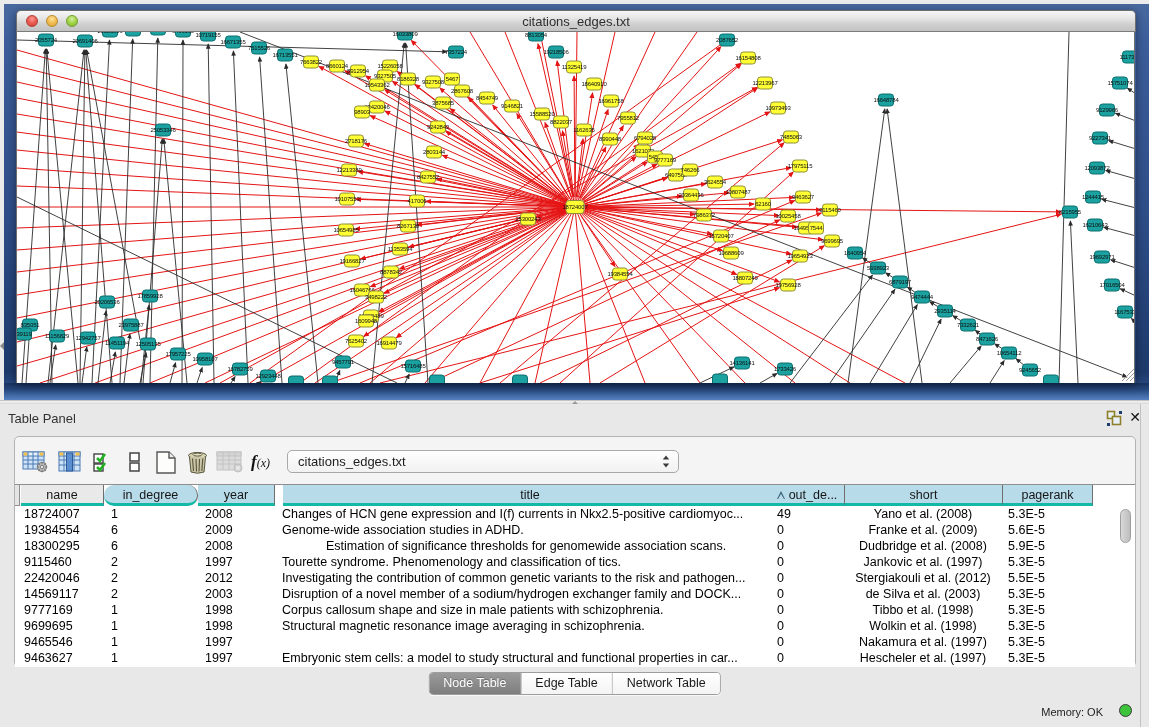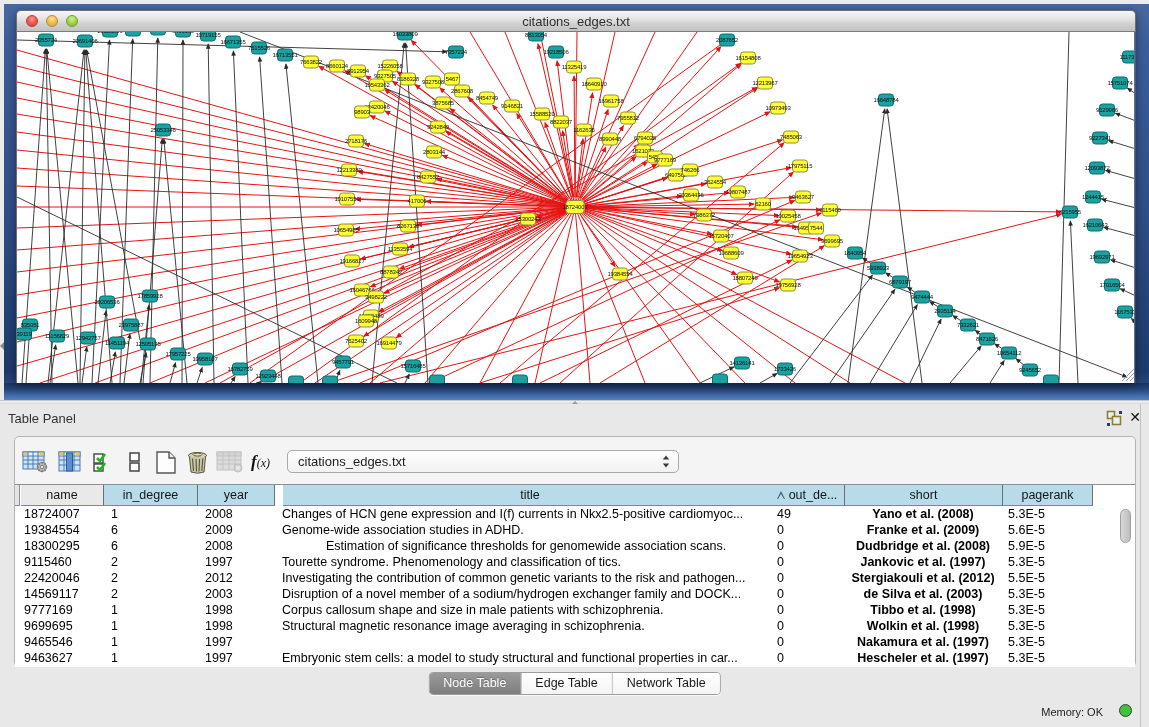--- a/index.html
+++ b/index.html
@@ -52,32 +52,32 @@
   .combo { position:absolute; left:272px; top:13px; width:392px; height:23px;
     background:linear-gradient(180deg,#ffffff,#f1f1f1); border:1px solid #a9a9a9; border-radius:5px; }
   .combo .cval { position:absolute; left:10px; top:3px; font-size:13px; color:#1d1d1d; }
   .combo .steppers { position:absolute; right:8px; top:4px; }
 
   
   .tview { position:absolute; left:0px; top:47px; width:1120px; height:183px; background:#fff; overflow:hidden; border-top:1px solid #8f8f8f;}
   .thead { position:absolute; left:0; top:0; height:21px; width:100%; }
   .thead .gutter { position:absolute; left:0; top:0; width:5px; height:21px; background:#e4e4e4; border-right:1px solid #8f8f8f; border-bottom:1px solid #8f8f8f;}
   .hcell { position:absolute; top:0; height:21px; font-size:12.5px; color:#161616; text-align:center;
-    line-height:20px; border-right:1px solid #6e6e6e; border-bottom:1px solid #14b8a6; overflow:hidden; white-space:nowrap; }
+    line-height:20px; border-right:1px solid #6e6e6e; border-bottom:3px solid #14b8a6; overflow:hidden; white-space:nowrap; }
   .hcell.gray { background:#e9e9e9; }
   .hcell.blue { background:#b7dbe9; }
   .hcell .sort-tri { display:inline-block; width:0; height:0; border-left:4.5px solid transparent;
     border-right:4.5px solid transparent; border-bottom:8px solid #3b6578; position:relative; top:0px; margin-right:4px; }
   .hcell .sort-tri i{ position:absolute; left:-3px; top:2.5px; width:0; height:0;
     border-left:3px solid transparent; border-right:3px solid transparent; border-bottom:5px solid #b7dbe9; display:block;}
   .tbody { position:absolute; left:0; top:21px; width:100%; }
   .trow { position:absolute; left:0; height:16px; width:100%; background:#fff; }
   .tcell { position:absolute; top:0; height:16px; font-size:12.5px; color:#000; line-height:16px;
     white-space:nowrap; overflow:hidden; }
-  .tcell.center { text-align:center;font-weight:bold; }
+  .tcell.center { text-align:center; }
   .vscroll { position:absolute; right:3px; top:24px; width:12px; height:156px; }
   .vscroll .thumb { position:absolute; left:0; top:0px; width:11px; height:34px; border-radius:5.5px;
     background:linear-gradient(90deg,#d8d8d8,#bdbdbd); border:1px solid #9f9f9f; }
 
   
   .tabbar { position:absolute; left:0; top:268px; width:100%; height:24px; }
   .seg { position:absolute; top:0; height:23px; display:flex; left:50%; transform:translateX(-50%);
     border:1px solid #9d9d9d; border-radius:4px; overflow:hidden; background:#fff;
     box-shadow:0 1px 0 rgba(255,255,255,0.7); }
   .seg .tab { font-size:12.5px; line-height:21px; padding:0 14px; color:#1a1a1a;
@@ -664,21 +664,21 @@
           <path d="M4 0.5 L7.2 4.5 L0.8 4.5 Z" fill="#3b3b3b"></path>
           <path d="M4 12.5 L7.2 8.5 L0.8 8.5 Z" fill="#3b3b3b"></path>
         </svg>
       </div>
     </div>
 
     <div class="tview">
       <div class="thead" id="thead">
         <div class="gutter"></div>
       <div class="hcell gray" style="left: 6px; width: 83px;"><span>name</span></div>
-          <div class="hcell blue" style="left: 89px; width: 94px;"><span>in_degree</span></div>
+          <div class="hcell blue" style="left: 89px; width: 94px; border-radius: 10px;"><span>in_degree</span></div>
           <div class="hcell blue" style="left: 183px; width: 77px;"><span>year</span></div>
           <div class="hcell blue" style="left: 268px; width: 495px;"><span>title</span></div>
           <div class="hcell blue" style="left: 755px; width: 75px;"><span class="sort-tri"><i></i></span><span>out_de...</span></div>
           <div class="hcell blue" style="left: 830px; width: 158px;"><span>short</span></div>
           <div class="hcell blue" style="left: 988px; width: 90px;"><span>pagerank</span></div>
         </div>
       <div class="tbody" id="tbody">
           <div class="trow" style="top: 0px;">
             <div class="tcell" style="left: 9px; width: 78px;">18724007</div>
             <div class="tcell" style="left: 96px; width: 85px;">1</div>

